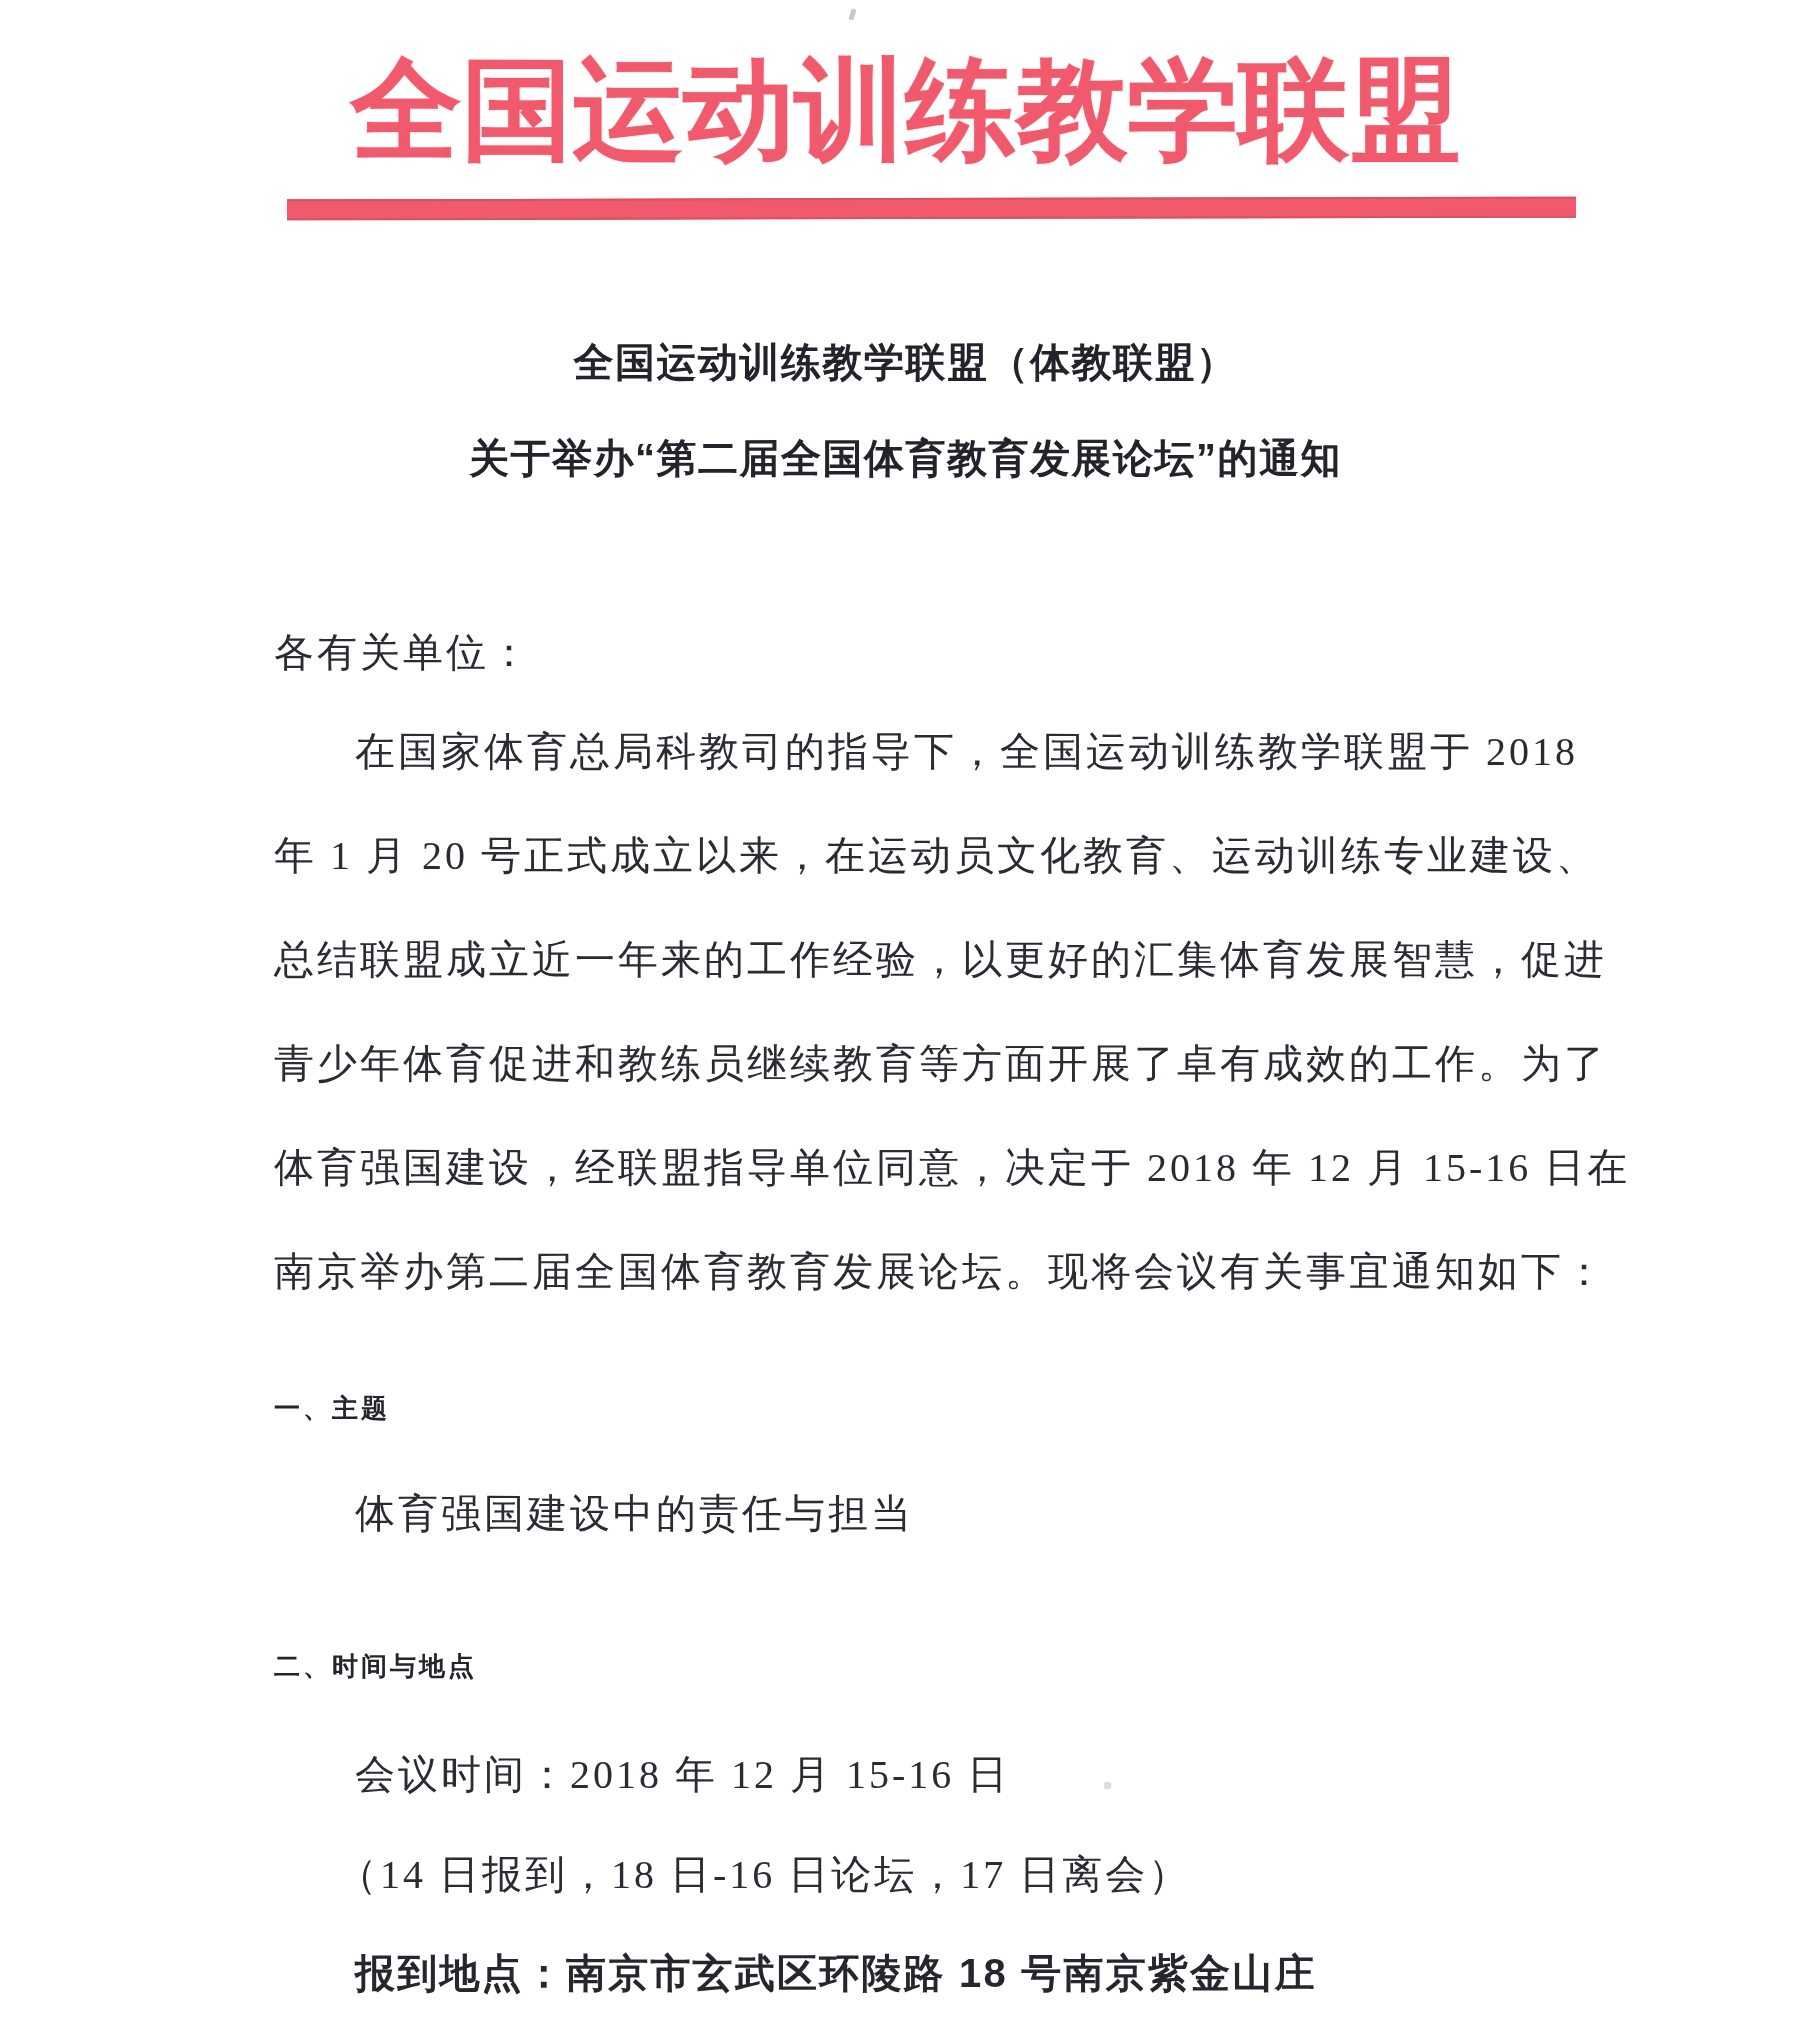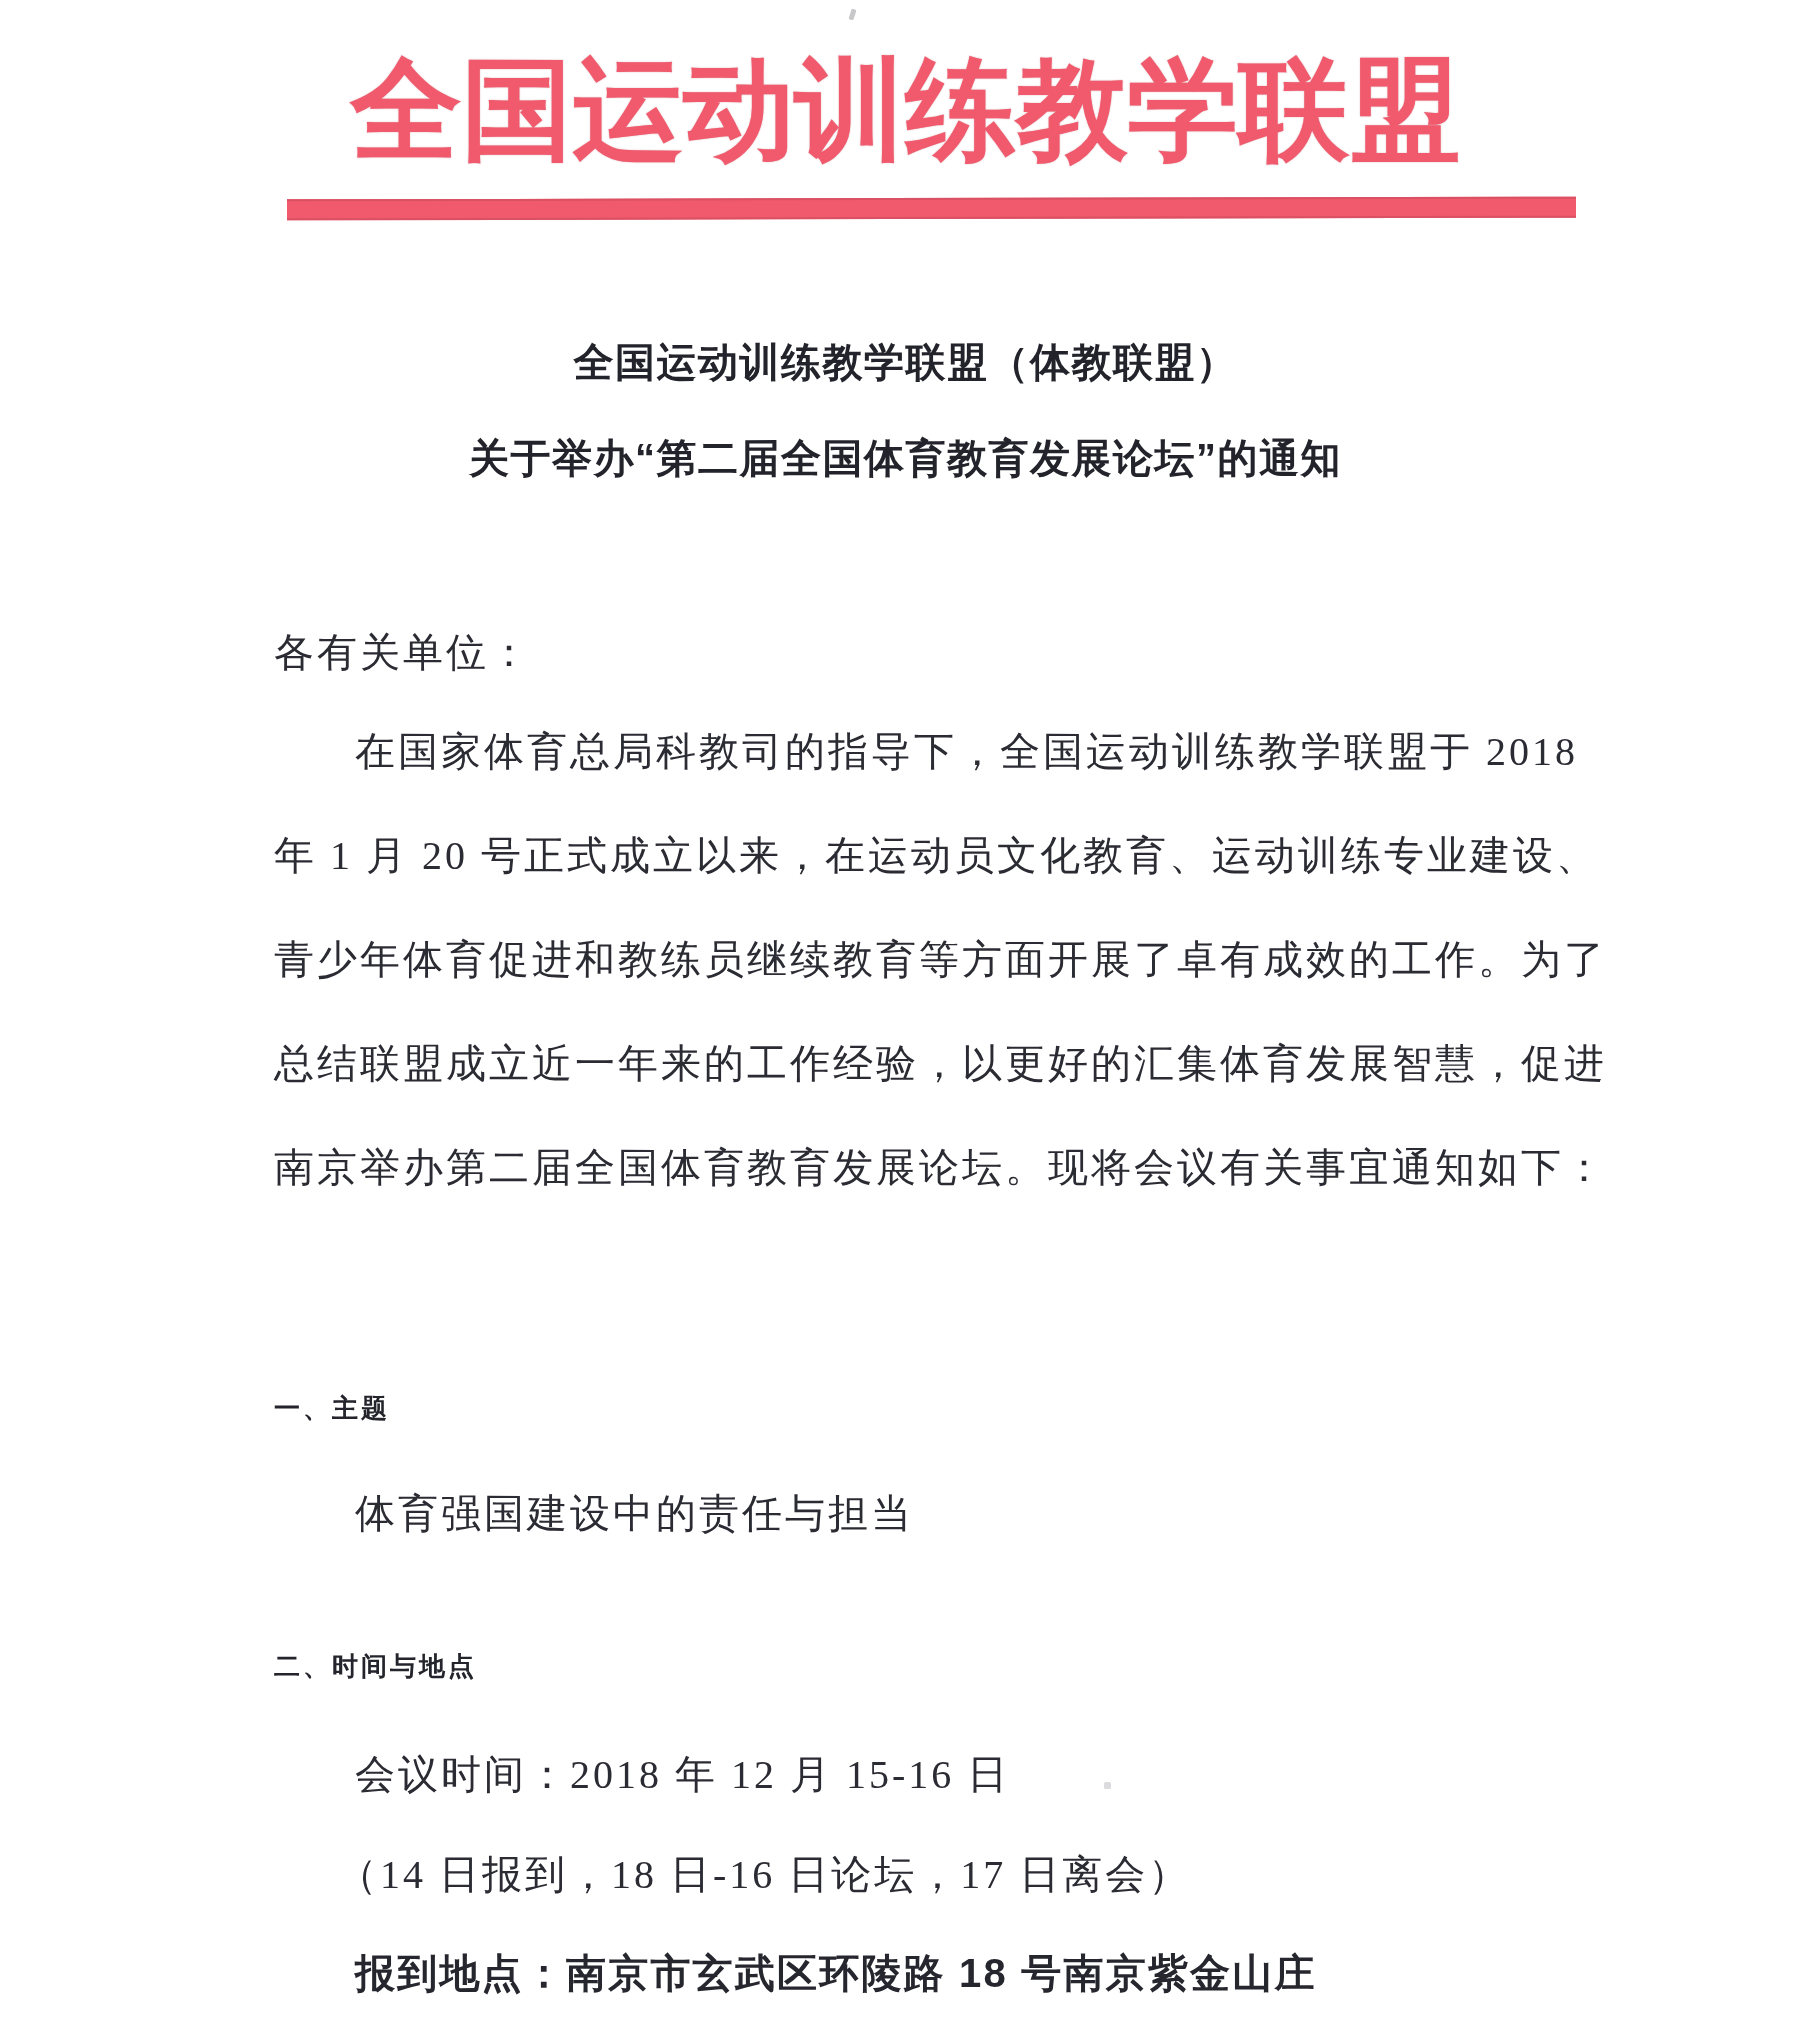--- a/index.html
+++ b/index.html
@@ -117,22 +117,23 @@
   <div class="rule"></div>
 
   <div class="doc-title l2">关于举办“第二届全国体育教育发展论坛”的通知</div>
   <div class="doc-title l1">全国运动训练教学联盟（体教联盟）</div>
 
   <div class="salutation">各有关单位：</div>
 
   <div class="intro">
     <div class="line first">在国家体育总局科教司的指导下，全国运动训练教学联盟于 2018</div>
     <div class="line">年 1 月 20 号正式成立以来，在运动员文化教育、运动训练专业建设、</div>
+    <div class="line">总结联盟成立近一年来的工作经验，以更好的汇集体育发展智慧，促进</div>
     <div class="line">青少年体育促进和教练员继续教育等方面开展了卓有成效的工作。为了</div>
-    <div class="line">总结联盟成立近一年来的工作经验，以更好的汇集体育发展智慧，促进</div>
+    <div class="line">体育强国建设，经联盟指导单位同意，决定于 2018 年 12 月 15-16 日在</div>
     <div class="line">南京举办第二届全国体育教育发展论坛。现将会议有关事宜通知如下：</div>
   </div>
 
   <div class="heading h1">一、主题</div>
   <div class="s-line topic-line">体育强国建设中的责任与担当</div>
 
   <div class="heading h2">二、时间与地点</div>
   <div class="s-line time-line">会议时间：2018 年 12 月 15-16 日</div>
   <div class="s-line sched-line">（14 日报到，18 日-16 日论坛，17 日离会）</div>
   <div class="s-line checkin-line">报到地点：南京市玄武区环陵路 18 号南京紫金山庄</div>

